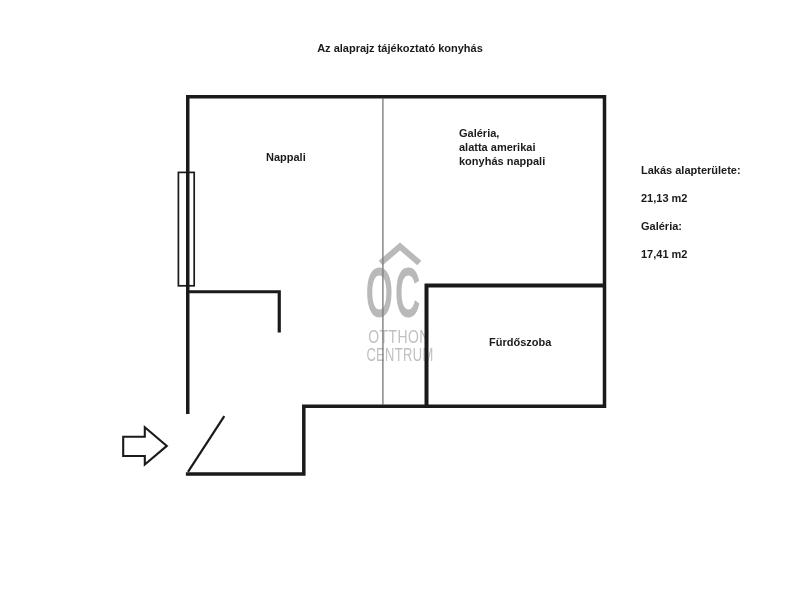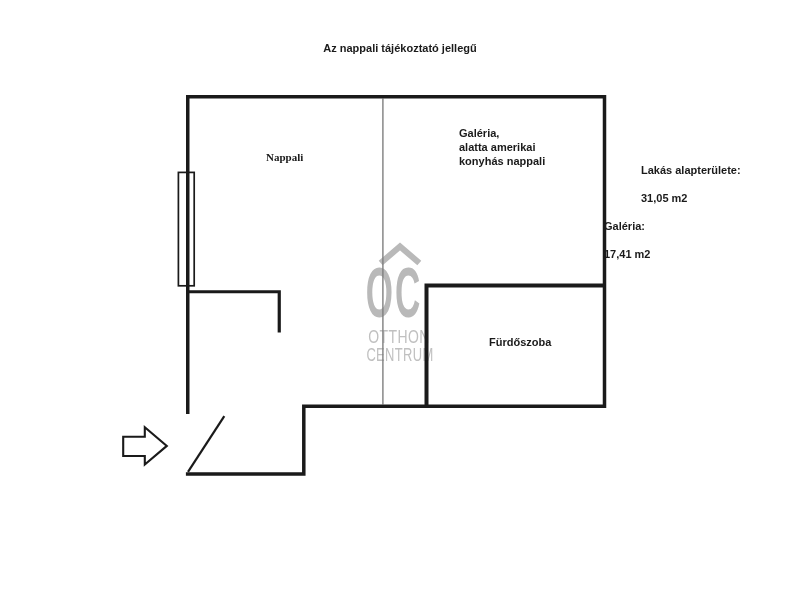--- a/index.html
+++ b/index.html
@@ -17,32 +17,32 @@
     font-size: 11px;
     font-weight: bold;
     color: #1a1a1a;
     line-height: 14px;
     white-space: pre-line;
   }
   .title {
     left: 0; right: 0; top: 41px;
     text-align: center;
   }
-  .room-nappali   { left: 266px; top: 150px; font-family: Liberation Serif, serif; }
+  .room-nappali   { left: 266px; top: 150px; }
   .room-galeria   { left: 459px; top: 126px; }
   .room-furdoszoba{ left: 489px; top: 335px; }
   .info-block-1   { left: 641px; top: 149px; }
-  .info-block-2   { left: 604px; top: 205px; }
+  .info-block-2   { left: 641px; top: 205px; }
 </style>
 </head>
 <body>
 
 <div class="canvas">
 
-  <div class="lbl title">Az nappali tájékoztató jellegű</div>
+  <div class="lbl title">Az alaprajz tájékoztató konyhás</div>
 
   <svg class="plan-svg" width="800" height="606" viewBox="0 0 800 606">
 
     <g>
       <path d="M 380.7,263 L 400,246.5 L 419.3,263" fill="none" stroke-width="6" stroke-linecap="butt" stroke="#b9b9b9"></path>
       <g transform="translate(394,317)">
         <text transform="scale(0.5,1)" text-anchor="middle" font-family="Liberation Sans, sans-serif" font-weight="bold" font-size="70" letter-spacing="4" fill="#b9b9b9">OC</text>
       </g>
       <g transform="translate(399,343)">
         <text transform="scale(0.8,1)" text-anchor="middle" font-family="Liberation Sans, sans-serif" font-size="17.5" letter-spacing="0.5" fill="#c0c0c0">OTTHON</text>
@@ -70,21 +70,21 @@
   <div class="lbl room-nappali">Nappali</div>
 
   <div class="lbl room-galeria">Galéria,
 alatta amerikai
 konyhás nappali</div>
 
   <div class="lbl room-furdoszoba">Fürdőszoba</div>
 
   <div class="lbl info-block-1">
     <div>Lakás alapterülete:</div>
-    <div>31,05 m2</div>
+    <div>21,13 m2</div>
   </div>
 
   <div class="lbl info-block-2">
     <div>Galéria:</div>
     <div>17,41 m2</div>
   </div>
 
 </div>
 
 </body></html>

